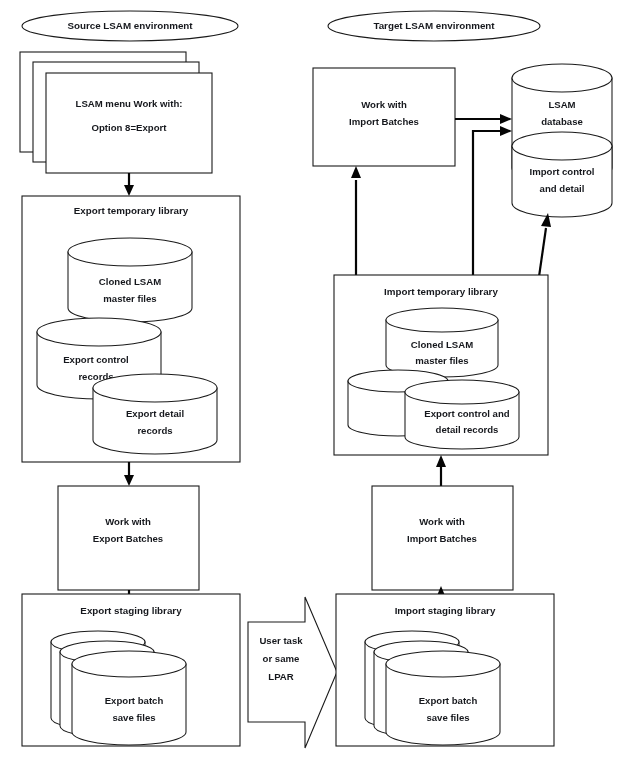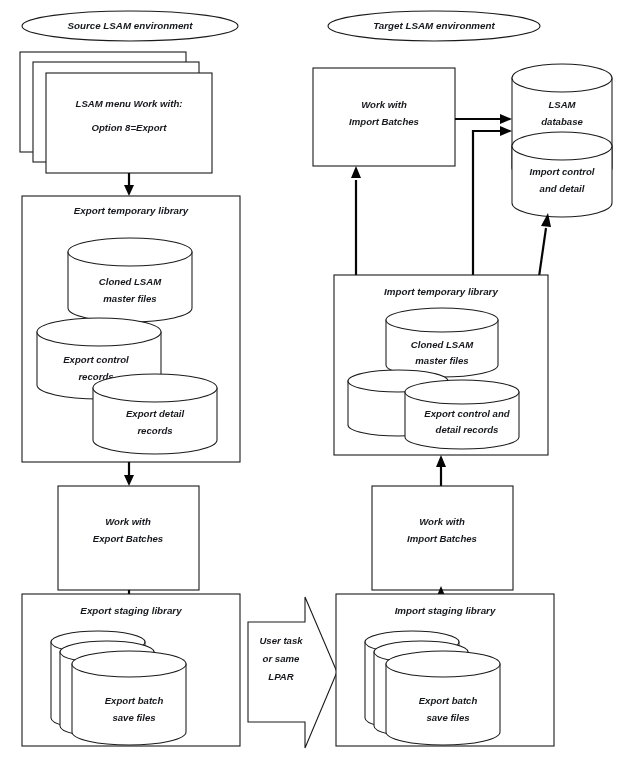--- a/index.html
+++ b/index.html
@@ -10,21 +10,20 @@
   body {
     width: 617px;
     height: 763px;
     font-family: "Liberation Sans", sans-serif;
     overflow: hidden;
   }
   #diagram-root {
     position: relative;
     width: 617px;
     height: 763px;
-    font-style: italic;
   }
   svg.canvas {
     position: absolute;
     top: 0;
     left: 0;
     width: 617px;
     height: 763px;
   }
   .shape-line {
     fill: none;

